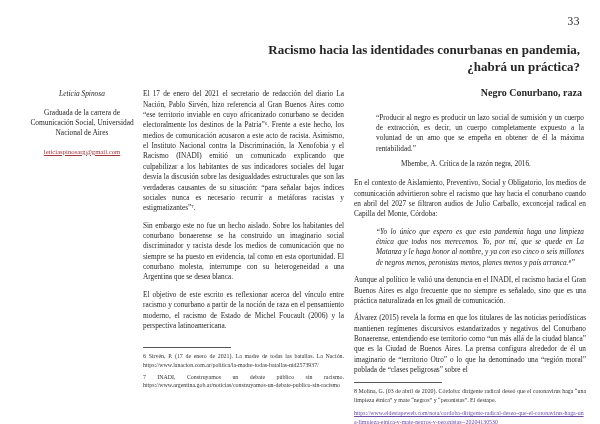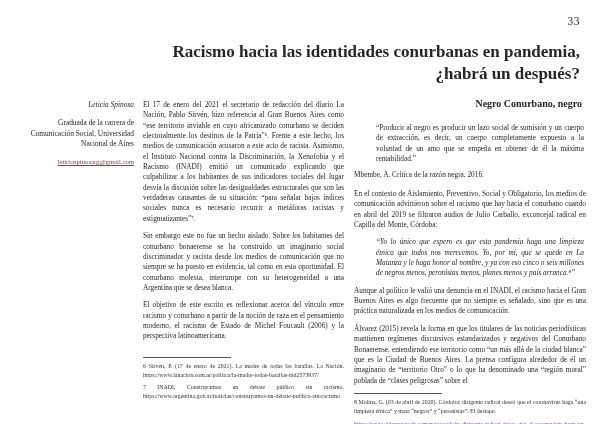--- a/index.html
+++ b/index.html
@@ -13,33 +13,33 @@
     box-sizing:border-box;
   }
   .pagenum {
     position:absolute; top:15px; right:20px;
     font-size:11.5px; letter-spacing:0.5px;
   }
   .title {
     margin:41px 20px 0 140px;
     text-align:right;
     font-weight:bold;
-    font-size:17px;
+    font-size:13px;
     line-height:1.32;
   }
   .main {
     display:flex;
     margin:11px 16px 0 30px;
     height:334px;
     align-items:stretch;
   }
   
   .col-author {
     width:104px; flex:none;
-    text-align:right;
+    text-align:center;
     font-size:7.4px; line-height:1.4;
     padding-top:3px;
   }
   .author-name { font-style:italic; margin:0 0 8px 0; }
   .author-aff { margin:0 0 8px 0; }
   .author-email {
     display:inline-block;
     font-size:6.7px;
     color:#a0343c;
     text-decoration:underline;
@@ -66,21 +66,21 @@
   }
   .subtitle {
     text-align:right;
     font-weight:bold;
     font-size:10px;
     padding-right:4px;
     margin:0 0 12px 0;
   }
   .epigraph { margin:0 2px 5px 22px; }
   .epigraph-attr {
-    text-align:left;
+    text-align:center;
     padding-right:8px;
     margin:0 0 9px 0;
   }
   .col-right p.body { margin:0 0 7px 0; }
   .bquote {
     font-style:italic;
     margin:0 2px 7px 22px;
   }
   
   .footnotes {
@@ -107,21 +107,21 @@
 </style>
 </head>
 <body>
 
 <div class="page">
 
   <div class="pagenum">33</div>
 
   <div class="title">
     <span>Racismo hacia las identidades conurbanas en pandemia,</span><br>
-    <span>¿habrá un después?</span>
+    <span>¿habrá un práctica?</span>
   </div>
 
   <div class="main">
 
     <div class="col-author">
       <div class="author-name">Leticia Spinosa</div>
       <div class="author-aff">Graduada de la carrera de Comunicación Social, Universidad Nacional de Aires</div>
       <a class="author-email">leticiaspinosarg@gmail.com</a>
     </div>
 
@@ -131,30 +131,30 @@
       <p class="body">El objetivo de este escrito es reflexionar acerca del vínculo entre racismo y conurbano a partir de la noción de raza en el pensamiento moderno, el racismo de Estado de Michel Foucault (2006) y la perspectiva latinoamericana.</p>
 
       <div class="footnotes">
         <div class="fn-rule"></div>
         <div class="fn">6 Sirvén, P. (17 de enero de 2021). La madre de todas las batallas. La Nación. https://www.lanacion.com.ar/politica/la-madre-todas-batallas-nid2573937/</div>
         <div class="fn">7 INADI, Construyamos un debate público sin racismo. https://www.argentina.gob.ar/noticias/construyamos-un-debate-publico-sin-racismo</div>
       </div>
     </div>
 
     <div class="col-right">
-      <div class="subtitle">Negro Conurbano, negro</div>
+      <div class="subtitle">Negro Conurbano, raza</div>
 
       <div class="epigraph">“Producir al negro es producir un lazo social de sumisión y un cuerpo de extracción, es decir, un cuerpo completamente expuesto a la voluntad de un amo que se empeña en obtener de él la máxima rentabilidad.”</div>
       <div class="epigraph-attr">Mbembe, A. Crítica de la razón negra, 2016.</div>
 
-      <p class="body">En el contexto de Aislamiento, Preventivo, Social y Obligatorio, los medios de comunicación advirtieron sobre el racismo que hay hacia el conurbano cuando en abril del 2019 se filtraron audios de Julio Carballo, exconcejal radical en Capilla del Monte, Córdoba:</p>
+      <p class="body">En el contexto de Aislamiento, Preventivo, Social y Obligatorio, los medios de comunicación advirtieron sobre el racismo que hay hacia el conurbano cuando en abril del 2027 se filtraron audios de Julio Carballo, exconcejal radical en Capilla del Monte, Córdoba:</p>
 
       <div class="bquote">“Yo lo único que espero es que esta pandemia haga una limpieza étnica que todos nos merecemos. Yo, por mí, que se quede en La Matanza y le haga honor al nombre, y ya con eso cinco o seis millones de negros menos, peronistas menos, planes menos y país arranca.⁸”</div>
 
-      <p class="body">Aunque al político le valió una denuncia en el INADI, el racismo hacia el Gran Buenos Aires es algo frecuente que no siempre es señalado, sino que es una práctica naturalizada en los medios de comunicación.</p>
+      <p class="body">Aunque al político le valió una denuncia en el INADI, el racismo hacia el Gran Buenos Aires es algo frecuente que no siempre es señalado, sino que es una práctica naturalizada en los gmail de comunicación.</p>
       <p class="body">Álvarez (2015) revela la forma en que los titulares de las noticias periodísticas mantienen regímenes discursivos estandarizados y negativos del Conurbano Bonaerense, entendiendo ese territorio como “un más allá de la ciudad blanca” que es la Ciudad de Buenos Aires. La prensa configura alrededor de él un imaginario de “territorio Otro” o lo que ha denominado una “región moral” poblada de “clases peligrosas” sobre el</p>
 
       <div class="footnotes">
         <div class="fn-rule"></div>
         <div class="fn">8 Molina, G. (03 de abril de 2020). Córdoba: dirigente radical deseó que el coronavirus haga “una limpieza étnica” y mate “negros” y “peronistas”. El destape.</div>
         <a class="fn-link">https://www.eldestapeweb.com/nota/cordoba-dirigente-radical-deseo-que-el-coronavirus-haga-una-limpieza-etnica-y-mate-negros-y-peronistas--20204130530</a>
       </div>
     </div>
 
   </div>

